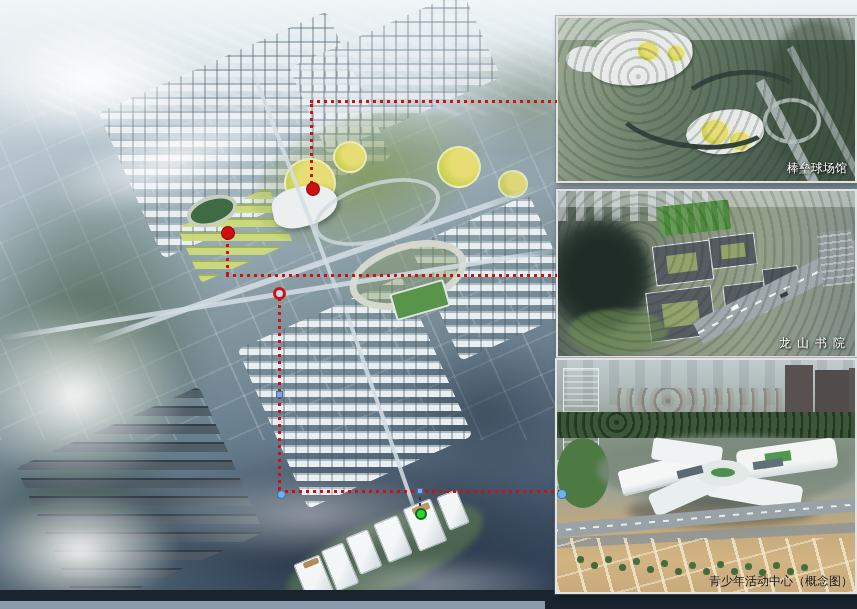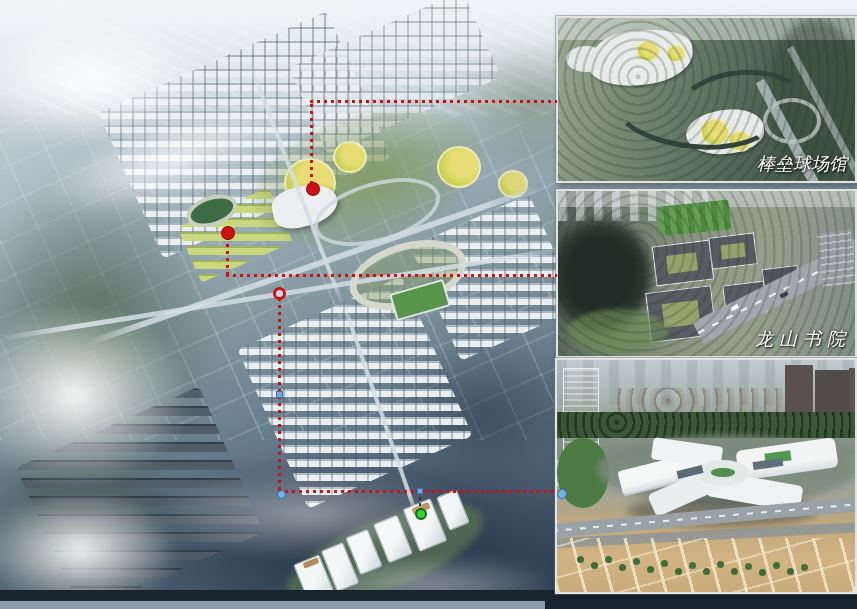--- a/index.html
+++ b/index.html
@@ -39,22 +39,22 @@
     background:linear-gradient(90deg,rgba(212,222,229,0),rgba(212,222,229,.85) 12%,rgba(212,222,229,.85) 88%,rgba(212,222,229,0)); }
   .diamond { position:absolute; border-radius:50%; border:2px solid rgba(245,244,225,.7);
     background:radial-gradient(circle at 62% 38%,#e7dd74 0 40%,#cfd457 65%,#b5c34a 100%); }
   .wb { position:absolute; transform:rotate(-22deg); border-radius:3px; border:1px solid #b6c2c9;
     background:linear-gradient(135deg,#f3f6f7 55%,#ccd6db); }
   .tanbar { position:absolute; transform:rotate(-22deg); background:#b08a58; border-radius:2px; }
 
   
   .inset { position:absolute; border:2px solid #e3e3e3; overflow:hidden;
     box-shadow:0 0 0 1px rgba(110,120,128,.45), 2px 3px 6px rgba(0,0,0,.35); }
-  .inset-label { position:absolute; font-size:18px; line-height:1.1; color:var(--label-light);
-    text-shadow:1px 1px 2px rgba(0,0,0,.9),0 0 3px rgba(0,0,0,.55); z-index:9; white-space:nowrap;font-style:italic; }
+  .inset-label { position:absolute; font-size:12px; line-height:1.1; color:var(--label-light);
+    text-shadow:1px 1px 2px rgba(0,0,0,.9),0 0 3px rgba(0,0,0,.55); z-index:9; white-space:nowrap; }
   .speckle { position:absolute; left:0; top:0; right:0; bottom:0; opacity:.45; pointer-events:none;
     background:repeating-radial-gradient(circle at 27% 36%,rgba(30,48,34,.45) 0 2px,transparent 3px 9px); }
   .courtyard-bld { position:absolute; transform:rotate(-7deg); background:#565c62; border:1px solid #e9ecee; }
   .courtyard-in { position:absolute; background:#93a36b; }
 
   
   .dot-h { position:absolute; height:3px; z-index:50;
     background:repeating-linear-gradient(90deg,var(--leader-red) 0 3px,transparent 3px 7px); }
   .dot-v { position:absolute; width:3px; z-index:50;
     background:repeating-linear-gradient(180deg,var(--leader-red) 0 3px,transparent 3px 7px); }
@@ -199,20 +199,21 @@
     <div class="abs" style="left:152px;top:106px;width:28px;height:13px;border-radius:50%;background:#4c8f4e;border:2px solid #dfe5e2;"></div>
     <div class="abs" style="left:208px;top:92px;width:26px;height:10px;transform:rotate(-8deg);background:#52974f;"></div>
     <div class="abs" style="left:120px;top:108px;width:26px;height:8px;transform:rotate(-14deg);background:#5a6a72;"></div>
     <div class="abs" style="left:196px;top:100px;width:30px;height:8px;transform:rotate(-8deg);background:#60707a;"></div>
     <div class="abs" style="left:-6px;top:150px;width:320px;height:14px;transform:rotate(-5deg);background:#99a2a7;">
       <div class="abs" style="left:0;top:6px;width:320px;height:2px;background:repeating-linear-gradient(90deg,rgba(255,255,255,.8) 0 6px,transparent 6px 14px);"></div>
     </div>
     <div class="abs" style="left:-6px;top:170px;width:320px;height:10px;transform:rotate(-3deg);background:rgba(139,148,153,.8);"></div>
     <div class="abs" style="left:0;top:178px;width:298px;height:54px;background:linear-gradient(100deg,#c6a470 0%,#d4b583 40%,#dec089 70%,#d3b47e 100%);background-image:repeating-linear-gradient(75deg,rgba(245,233,205,.8) 0 3px,transparent 3px 26px),repeating-linear-gradient(-15deg,rgba(245,233,205,.55) 0 2px,transparent 2px 30px);"></div>
     <div class="blob" style="left:20px;top:196px;width:7px;height:7px;background:#3e6b38;box-shadow:14px 6px 0 #3e6b38,28px 0 0 #416f3a,42px 8px 0 #3e6b38,56px 2px 0 #44723c,70px 10px 0 #3e6b38,84px 4px 0 #416f3a,98px 12px 0 #3e6b38,112px 6px 0 #44723c,126px 12px 0 #3e6b38,140px 5px 0 #416f3a,154px 12px 0 #3e6b38,168px 7px 0 #44723c,182px 13px 0 #3e6b38,196px 6px 0 #416f3a,210px 12px 0 #3e6b38,224px 8px 0 #44723c;"></div>
+    <div class="inset-label" style="right:2px;bottom:4px;color:var(--label-dark);text-shadow:0 0 2px rgba(255,255,255,.35);">青少年活动中心（概念图）</div>
   </div>
 
   <div class="dot-v" style="left:310px;top:104px;height:82px;"></div>
   <div class="dot-h" style="left:310px;top:100px;width:247px;"></div>
   <div class="dot-v" style="left:226px;top:237px;height:40px;"></div>
   <div class="dot-h" style="left:226px;top:274px;width:331px;"></div>
   <div class="dot-v" style="left:278px;top:298px;height:194px;"></div>
   <div class="dot-h" style="left:278px;top:490px;width:282px;"></div>
   <div class="dash-v" style="left:419px;top:497px;height:13px;"></div>
 

